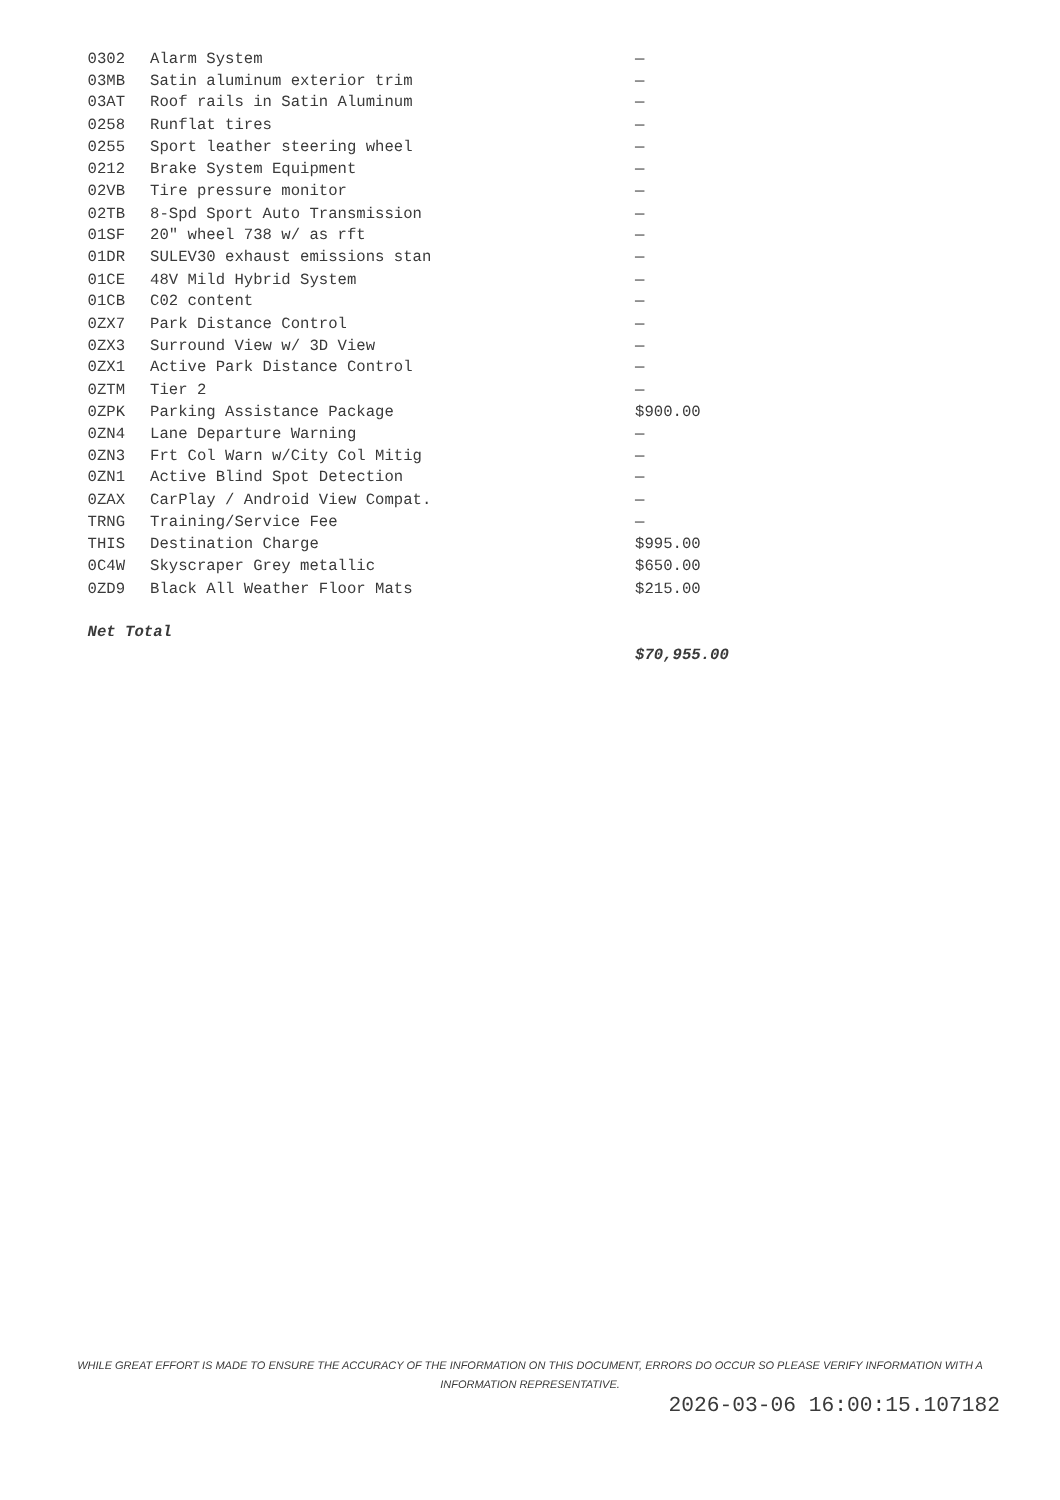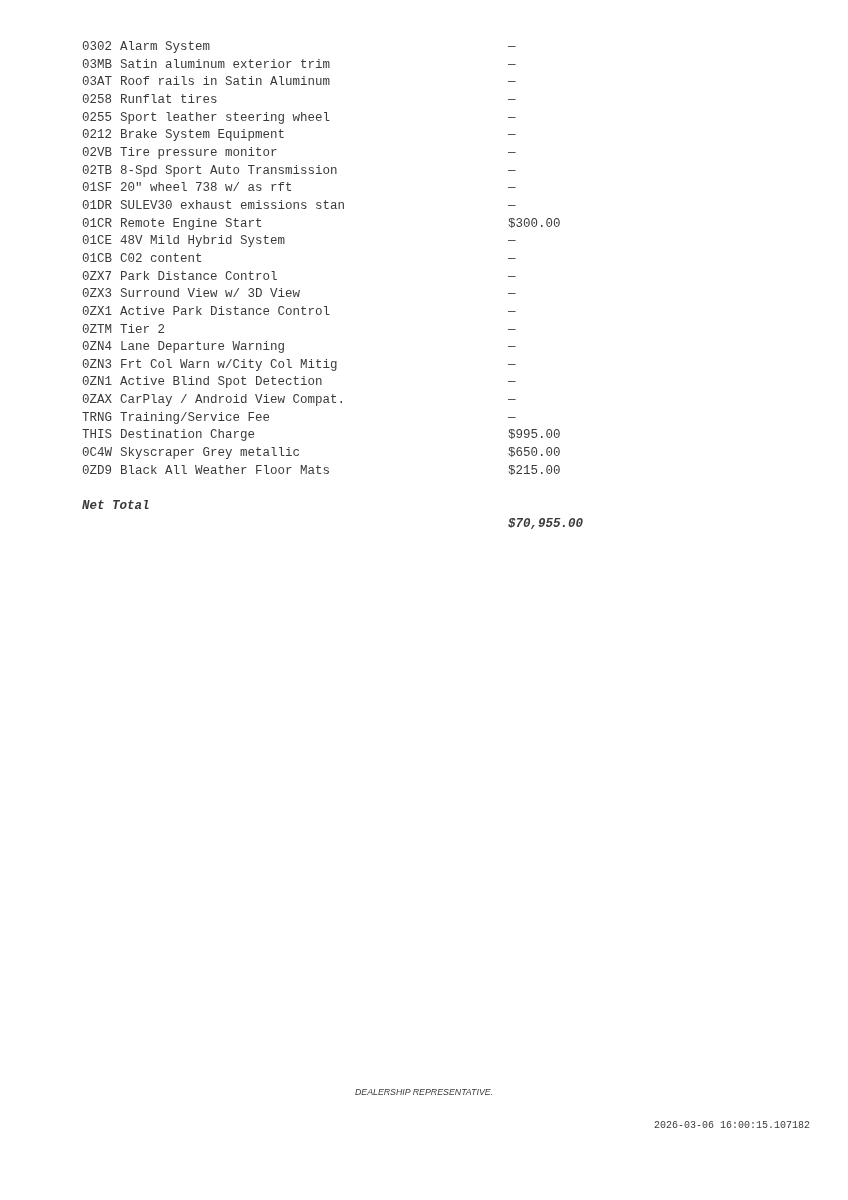--- a/index.html
+++ b/index.html
@@ -23,21 +23,21 @@
     color: #3a3a3a;
   }
   .row {
     position: relative;
     height: 17.66px;
     line-height: 17.66px;
     white-space: pre;
   }
   .code {
     position: absolute;
-    left: 12px;
+    left: 0;
   }
   .desc {
     position: absolute;
     left: 50px;
   }
   .price {
     position: absolute;
     left: 438px;
   }
   .net-total-row {
@@ -52,61 +52,62 @@
     text-align: center;
     font-family: "Liberation Sans", sans-serif;
     font-style: italic;
     font-size: 8.8px;
     line-height: 14.8px;
     color: #3a3a3a;
   }
   .timestamp {
     position: absolute;
     top: 1119px;
-    right: 38px;
+    right: 48px;
     font-family: "Liberation Mono", "DejaVu Sans Mono", monospace;
-    font-size: 10px;
+    font-size: 17px;
     line-height: 14px;
     color: #3a3a3a;
   }
 </style>
 </head>
 <body>
 
 <div class="options-table">
   <div id="rows-container">
       <div class="row"><span class="code">0302</span><span class="desc">Alarm System</span><span class="price">—</span></div>
       <div class="row"><span class="code">03MB</span><span class="desc">Satin aluminum exterior trim</span><span class="price">—</span></div>
       <div class="row"><span class="code">03AT</span><span class="desc">Roof rails in Satin Aluminum</span><span class="price">—</span></div>
       <div class="row"><span class="code">0258</span><span class="desc">Runflat tires</span><span class="price">—</span></div>
       <div class="row"><span class="code">0255</span><span class="desc">Sport leather steering wheel</span><span class="price">—</span></div>
       <div class="row"><span class="code">0212</span><span class="desc">Brake System Equipment</span><span class="price">—</span></div>
       <div class="row"><span class="code">02VB</span><span class="desc">Tire pressure monitor</span><span class="price">—</span></div>
       <div class="row"><span class="code">02TB</span><span class="desc">8-Spd Sport Auto Transmission</span><span class="price">—</span></div>
       <div class="row"><span class="code">01SF</span><span class="desc">20" wheel 738 w/ as rft</span><span class="price">—</span></div>
       <div class="row"><span class="code">01DR</span><span class="desc">SULEV30 exhaust emissions stan</span><span class="price">—</span></div>
-      <div class="row"><span class="code">01CR</span><span class="desc">Remote Engine Start</span><span class="price">$300.00</span></div>
       <div class="row"><span class="code">01CE</span><span class="desc">48V Mild Hybrid System</span><span class="price">—</span></div>
       <div class="row"><span class="code">01CB</span><span class="desc">C02 content</span><span class="price">—</span></div>
       <div class="row"><span class="code">0ZX7</span><span class="desc">Park Distance Control</span><span class="price">—</span></div>
       <div class="row"><span class="code">0ZX3</span><span class="desc">Surround View w/ 3D View</span><span class="price">—</span></div>
       <div class="row"><span class="code">0ZX1</span><span class="desc">Active Park Distance Control</span><span class="price">—</span></div>
       <div class="row"><span class="code">0ZTM</span><span class="desc">Tier 2</span><span class="price">—</span></div>
+      <div class="row"><span class="code">0ZPK</span><span class="desc">Parking Assistance Package</span><span class="price">$900.00</span></div>
       <div class="row"><span class="code">0ZN4</span><span class="desc">Lane Departure Warning</span><span class="price">—</span></div>
       <div class="row"><span class="code">0ZN3</span><span class="desc">Frt Col Warn w/City Col Mitig</span><span class="price">—</span></div>
       <div class="row"><span class="code">0ZN1</span><span class="desc">Active Blind Spot Detection</span><span class="price">—</span></div>
       <div class="row"><span class="code">0ZAX</span><span class="desc">CarPlay / Android View Compat.</span><span class="price">—</span></div>
       <div class="row"><span class="code">TRNG</span><span class="desc">Training/Service Fee</span><span class="price">—</span></div>
       <div class="row"><span class="code">THIS</span><span class="desc">Destination Charge</span><span class="price">$995.00</span></div>
       <div class="row"><span class="code">0C4W</span><span class="desc">Skyscraper Grey metallic</span><span class="price">$650.00</span></div>
       <div class="row"><span class="code">0ZD9</span><span class="desc">Black All Weather Floor Mats</span><span class="price">$215.00</span></div>
     </div>
   <div class="row net-total-row">
     <span class="code">Net Total</span>
     <span class="price">$70,955.00</span>
   </div>
 </div>
 
 <div class="disclaimer">
-  <div>DEALERSHIP REPRESENTATIVE.</div>
+  <div>WHILE GREAT EFFORT IS MADE TO ENSURE THE ACCURACY OF THE INFORMATION ON THIS DOCUMENT, ERRORS DO OCCUR SO PLEASE VERIFY INFORMATION WITH A</div>
+  <div>INFORMATION REPRESENTATIVE.</div>
 </div>
 
 <div class="timestamp">2026-03-06 16:00:15.107182</div>
 
 </body></html>

